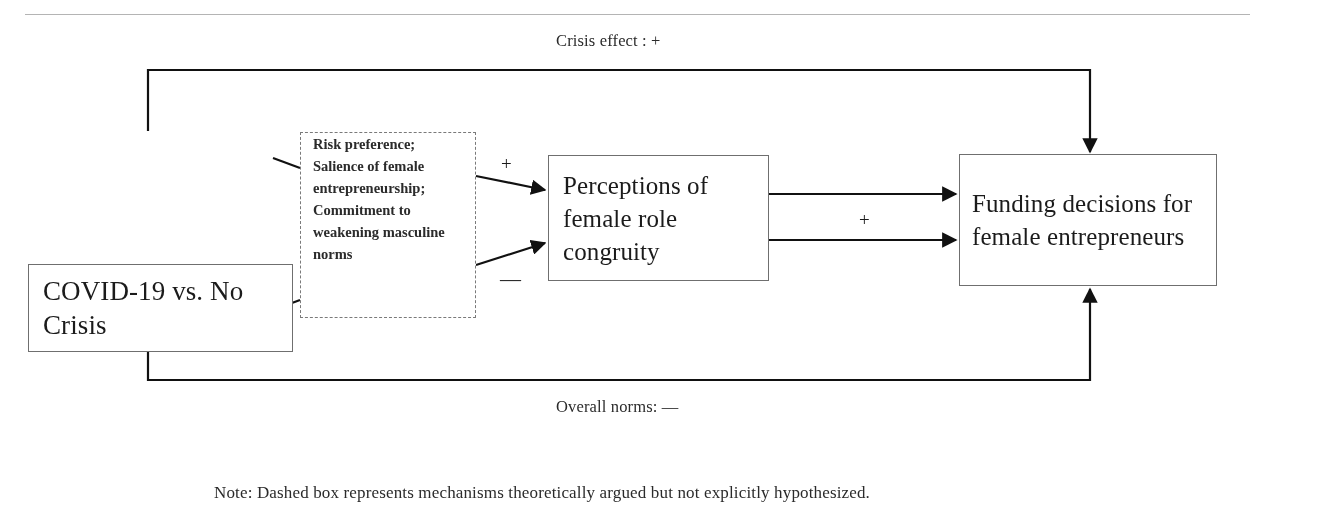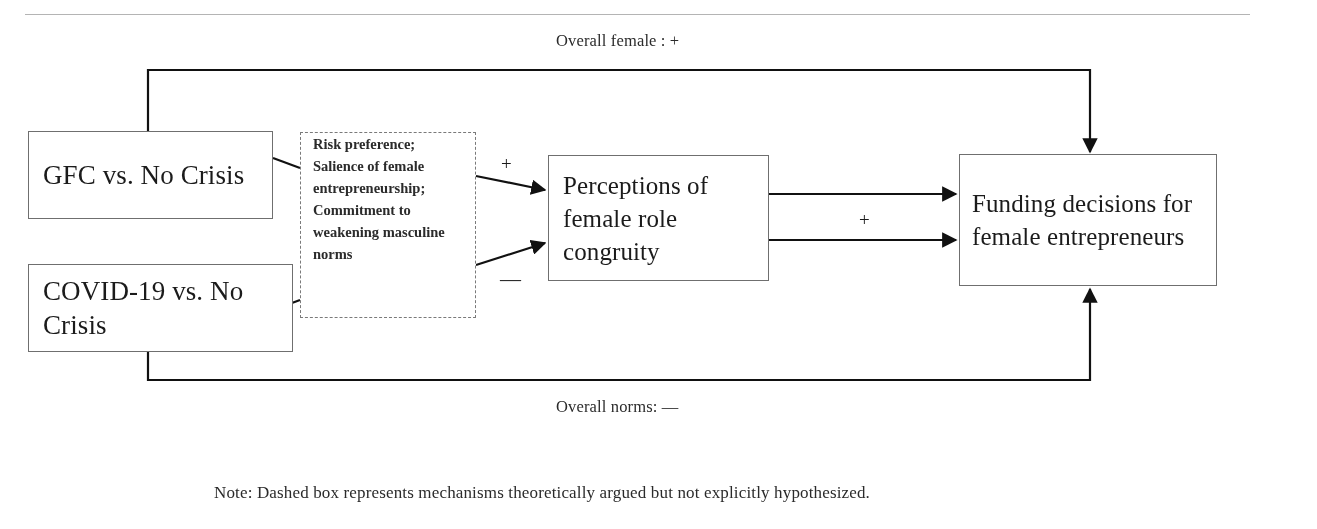--- a/index.html
+++ b/index.html
@@ -123,23 +123,20 @@
 
     <path d="M 476 176 L 545 190" fill="none" stroke="#111111" stroke-width="2.2" marker-end="url(#arrow)"></path>
 
     <path d="M 476 265 L 545 243" fill="none" stroke="#111111" stroke-width="2.2" marker-end="url(#arrow)"></path>
 
     <path d="M 769 194 L 956 194" fill="none" stroke="#111111" stroke-width="2.2" marker-end="url(#arrow)"></path>
 
     <path d="M 769 240 L 956 240" fill="none" stroke="#111111" stroke-width="2.2" marker-end="url(#arrow)"></path>
   </svg>
 
-  <div class="node-box" id="node-gfc">
-    <span class="node-label">GFC vs. No Crisis</span>
-  </div>
 
   <div class="node-box" id="node-covid">
     <span class="node-label">COVID-19 vs. No Crisis</span>
   </div>
 
   <div class="dashed-box">
     <span class="mech-label">Risk preference; Salience of female entrepreneurship; Commitment to weakening masculine norms</span>
   </div>
 
   <div class="node-box" id="node-perceptions">
@@ -147,17 +144,17 @@
   </div>
 
   <div class="node-box" id="node-funding">
     <span class="node-label">Funding decisions for female entrepreneurs</span>
   </div>
 
   <span class="edge-label" id="label-plus-top">+</span>
   <span class="edge-label" id="label-minus-bot">—</span>
   <span class="edge-label" id="label-plus-mid">+</span>
 
-  <span class="caption" id="caption-overall-top">Overall female : +</span>
+  <span class="caption" id="caption-overall-top">Crisis effect : +</span>
   <span class="caption" id="caption-overall-bottom">Overall norms: —</span>
   <span class="caption" id="caption-note">Note: Dashed box represents mechanisms theoretically argued but not explicitly hypothesized.</span>
 
 </div>
 
 </body></html>

